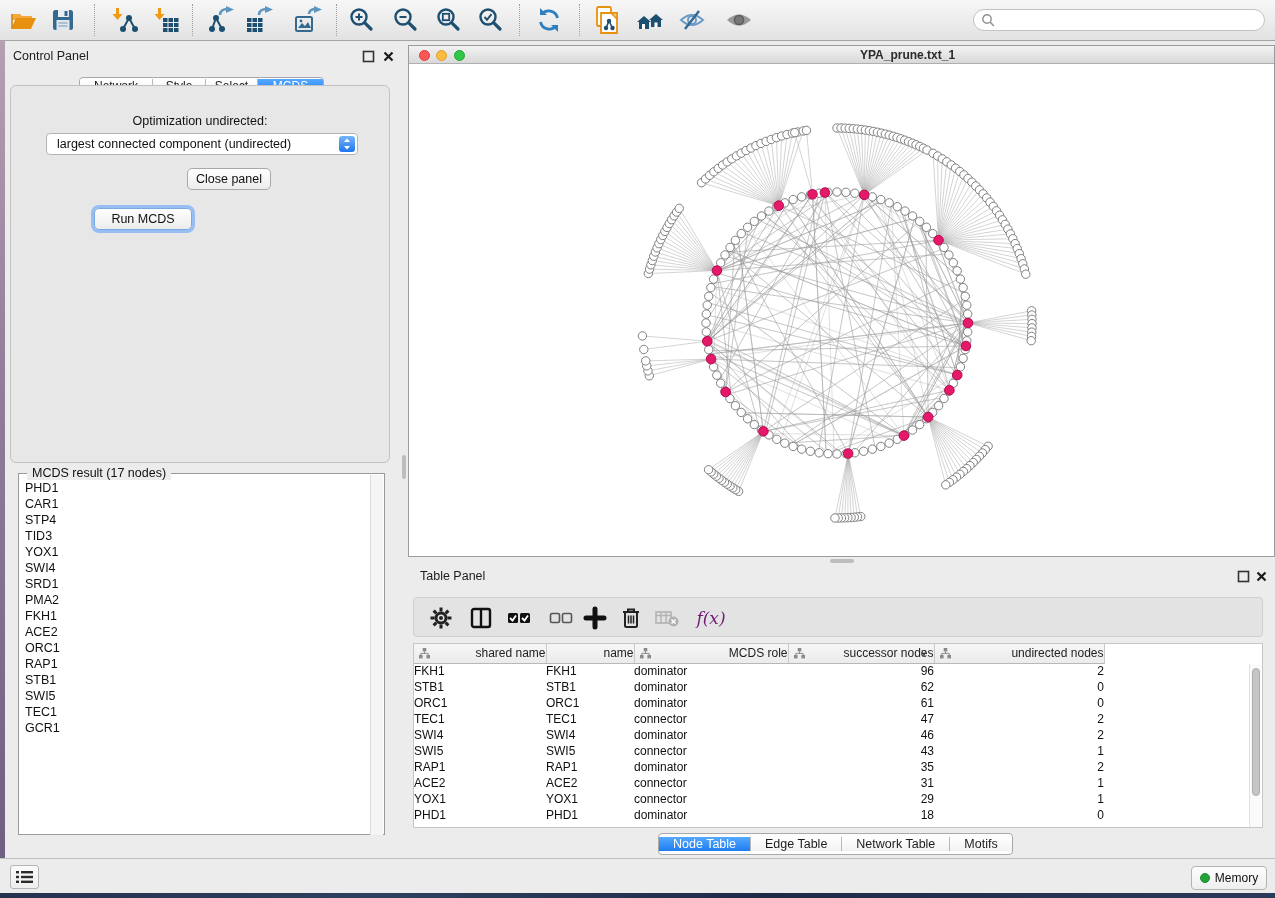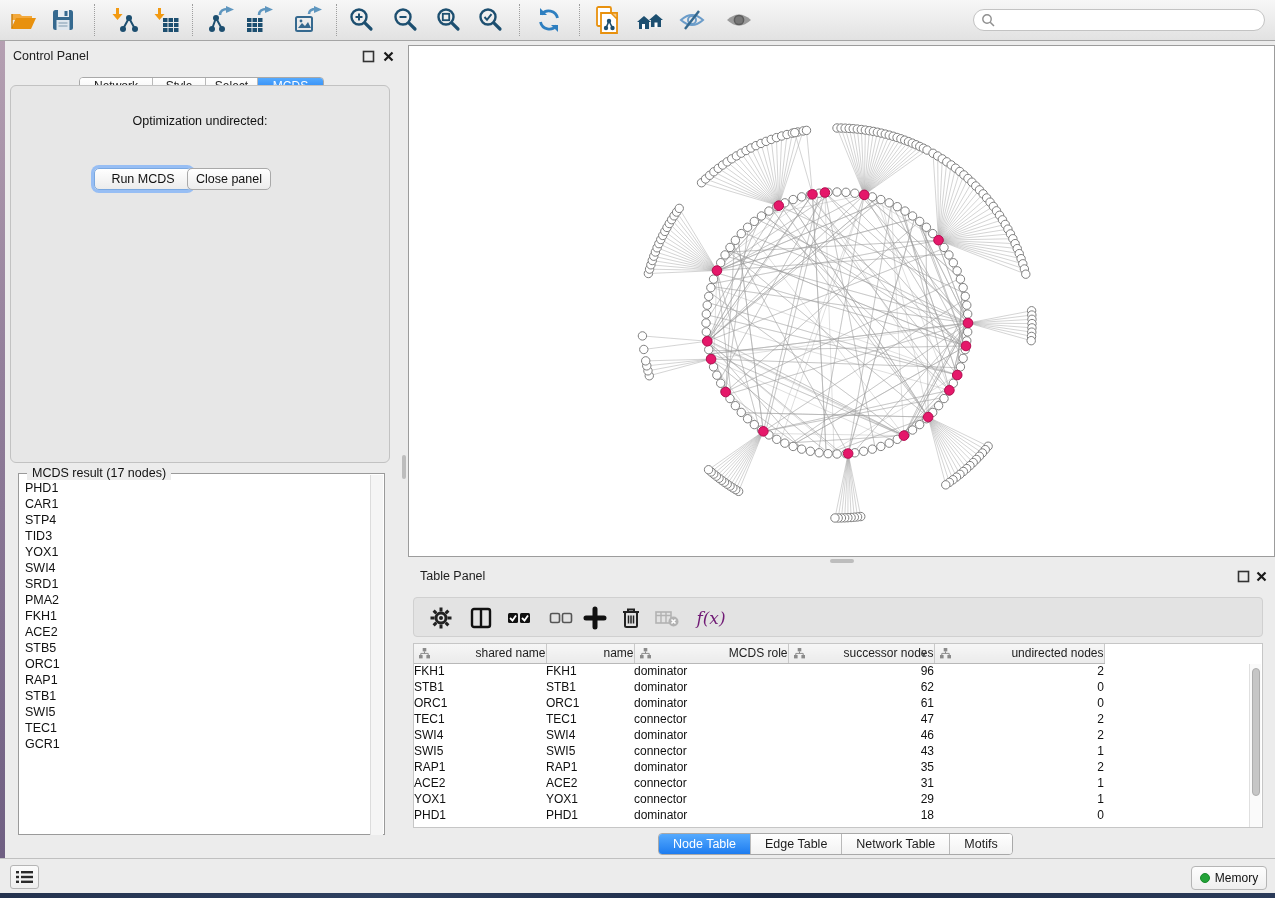--- a/index.html
+++ b/index.html
@@ -23,37 +23,37 @@
   .wall-left { position:absolute; left:0; top:41px; width:5px; height:817px;
     background:linear-gradient(180deg,#b5a0b2,#937f9b 40%,#6f5f82); }
   .wall-bottom { position:absolute; left:0; top:893px; width:1275px; height:5px;
     background:linear-gradient(90deg,#24324e,#2e4060 30%,#1d2b47 60%,#2a3a58); }
   
   .cpanel { position:absolute; left:5px; top:41px; width:395px; height:817px; background:#ececec; }
   .panel-title { position:absolute; left:8px; top:8px; font-size:12.5px; color:#1d1d1d; }
   .winbtn { position:absolute; width:13px; height:13px; background:transparent; border:none; padding:0; cursor:pointer; }
   .winbtn svg { width:13px; height:13px; display:block; }
   .seg { position:absolute; display:flex; height:18px; border:1px solid #a9a9a9; border-radius:4px;
-    overflow:hidden; background:#fdfdfd; }
+    overflow:hidden; background:#fdfdfd;align-items:center; }
   .seg .sgi { display:flex; align-items:center; justify-content:center; font-size:12px; color:#1c1c1c;
     border-right:1px solid #b9b9b9; background:linear-gradient(#ffffff,#f2f2f2); cursor:pointer; }
   .seg .sgi:last-child { border-right:none; }
   .seg .sgi.sel { background:linear-gradient(#55aafe,#1d7cf0); color:#fff; }
   .cp-inner { position:absolute; left:5px; top:44px; width:380px; height:378px;
     background:#e7e7e7; border:1px solid #c2c2c2; border-radius:6px; }
   .opt-label { position:absolute; left:0; width:100%; top:28px; text-align:center; font-size:12.5px; color:#111; }
   .dropdown { position:absolute; left:35px; top:47px; width:312px; height:22px; background:#fff;
     border:1px solid #b4b4b4; border-radius:4px; cursor:pointer; }
   .dropdown .dval { position:absolute; left:10px; top:3px; font-size:12.5px; color:#111; }
   .dropdown .stepper { position:absolute; right:2px; top:2px; width:16px; height:16px; border-radius:3px;
     background:linear-gradient(#74b4fb,#2076ee); }
   .dropdown .stepper svg { width:16px; height:16px; display:block; }
   .pbtn { position:absolute; top:82px; height:22px; border:1px solid #a9a9a9; border-radius:5px;
     background:linear-gradient(#ffffff,#ececec); font-family:inherit; font-size:12.5px; color:#111; cursor:pointer; }
-  .pbtn.focus { box-shadow:0 0 0 3px rgba(108,168,250,.65); border-color:#7aa8e0; }
+  .pbtn.focus { box-shadow:0 0 0 3px rgba(108,168,250,.65); border-color:#7aa8e0;margin-top:40px; }
   .groupbox { position:absolute; left:13px; top:432px; width:367px; height:362px;
     background:#fff; border:1px solid #9a9a9a; }
   .groupbox .legend { position:absolute; left:8px; top:-8px; background:#ececec; padding:0 5px;
     font-size:12.5px; color:#111; }
   .mcds-list { position:absolute; left:6px; top:6px; right:20px; bottom:4px; overflow:hidden; }
   .mcds-list div { font-size:12.5px; line-height:16px; color:#111; }
   .gb-scroll { position:absolute; right:1px; top:1px; width:13px; height:360px; background:#f5f5f5;
     border-left:1px solid #dcdcdc; }
   
   .vsplit { position:absolute; left:400px; top:41px; width:8px; height:817px; background:#ececec; cursor:col-resize; }
@@ -289,56 +289,70 @@
 
     <div class="seg" style="left:74px; top:36px">
       <div class="sgi" style="width:73px">Network</div>
       <div class="sgi" style="width:53px">Style</div>
       <div class="sgi" style="width:52px">Select</div>
       <div class="sgi sel" style="width:65px">MCDS</div>
     </div>
 
     <div class="cp-inner">
       <div class="opt-label">Optimization undirected:</div>
+      <div class="dropdown">
+        <span class="dval">largest connected component (undirected)</span>
+        <span class="stepper">
+          <svg viewBox="0 0 16 16">
+              <path d="M8 2.5 11 6H5z" fill="#fff"></path>
+              <path d="M8 13.5 5 10h6z" fill="#fff"></path>
+            </svg>
+        </span>
+      </div>
       <button class="pbtn focus" style="left:83px; width:98px">Run MCDS</button>
       <button class="pbtn" style="left:176px; width:84px">Close panel</button>
     </div>
 
     <div class="groupbox">
       <div class="legend">MCDS result (17 nodes)</div>
       <div class="mcds-list">
           <div>PHD1</div>
           <div>CAR1</div>
           <div>STP4</div>
           <div>TID3</div>
           <div>YOX1</div>
           <div>SWI4</div>
           <div>SRD1</div>
           <div>PMA2</div>
           <div>FKH1</div>
           <div>ACE2</div>
-          <div>STB5</div>
           <div>ORC1</div>
           <div>RAP1</div>
           <div>STB1</div>
           <div>SWI5</div>
           <div>TEC1</div>
           <div>GCR1</div>
         </div>
       <div class="gb-scroll"></div>
     </div>
   </div>
 
   <div class="vsplit">
       <div class="grip"></div>
     </div>
 
   <div class="rightregion">
 
     <div class="netwin">
+      <div class="titlebar">
+        <span class="tl" style="left:10px; background:#fc5753; border:1px solid #df3e3a;"></span>
+        <span class="tl" style="left:27px; background:#fdbc40; border:1px solid #de9c2b;"></span>
+        <span class="tl" style="left:45px; background:#33c748; border:1px solid #24a436;"></span>
+        <span class="wtitle">YPA_prune.txt_1</span>
+      </div>
       <svg class="netcanvas" viewBox="0 0 865 491" preserveAspectRatio="xMidYMid meet">
           <line x1="494.8811222464204" y1="370.6406475791904" x2="357.5016463404387" y2="368.4127806519309" stroke="#9a9a9a" stroke-width="0.7" opacity="0.45"></line>
           <line x1="455.2364314971264" y1="129.86266430387144" x2="353.1816648102955" y2="150.46760153590446" stroke="#9a9a9a" stroke-width="0.7" opacity="0.45"></line>
           <line x1="548.2258559646016" y1="310.0263736731563" x2="419.03924823751055" y2="388.69317093043173" stroke="#9a9a9a" stroke-width="0.7" opacity="0.45"></line>
           <line x1="494.8811222464204" y1="370.6406475791904" x2="540.557546010249" y2="325.02088358228866" stroke="#9a9a9a" stroke-width="0.7" opacity="0.45"></line>
           <line x1="302.07471783208024" y1="294.10849361202696" x2="485.0960411222437" y2="375.90268058092255" stroke="#9a9a9a" stroke-width="0.7" opacity="0.45"></line>
           <line x1="302.07471783208024" y1="294.10849361202696" x2="558.9997604905059" y2="258.2505023554604" stroke="#9a9a9a" stroke-width="0.7" opacity="0.45"></line>
           <line x1="529.5177280202475" y1="175.20416135090449" x2="488.2685066853824" y2="141.6870295198596" stroke="#9a9a9a" stroke-width="0.7" opacity="0.45"></line>
           <line x1="540.4065026497974" y1="325.27390401962026" x2="466.5266088842294" y2="132.7933691537001" stroke="#9a9a9a" stroke-width="0.7" opacity="0.45"></line>
           <line x1="540.4065026497974" y1="325.27390401962026" x2="297.0033087221685" y2="257.0689391746468" stroke="#9a9a9a" stroke-width="0.7" opacity="0.45"></line>

